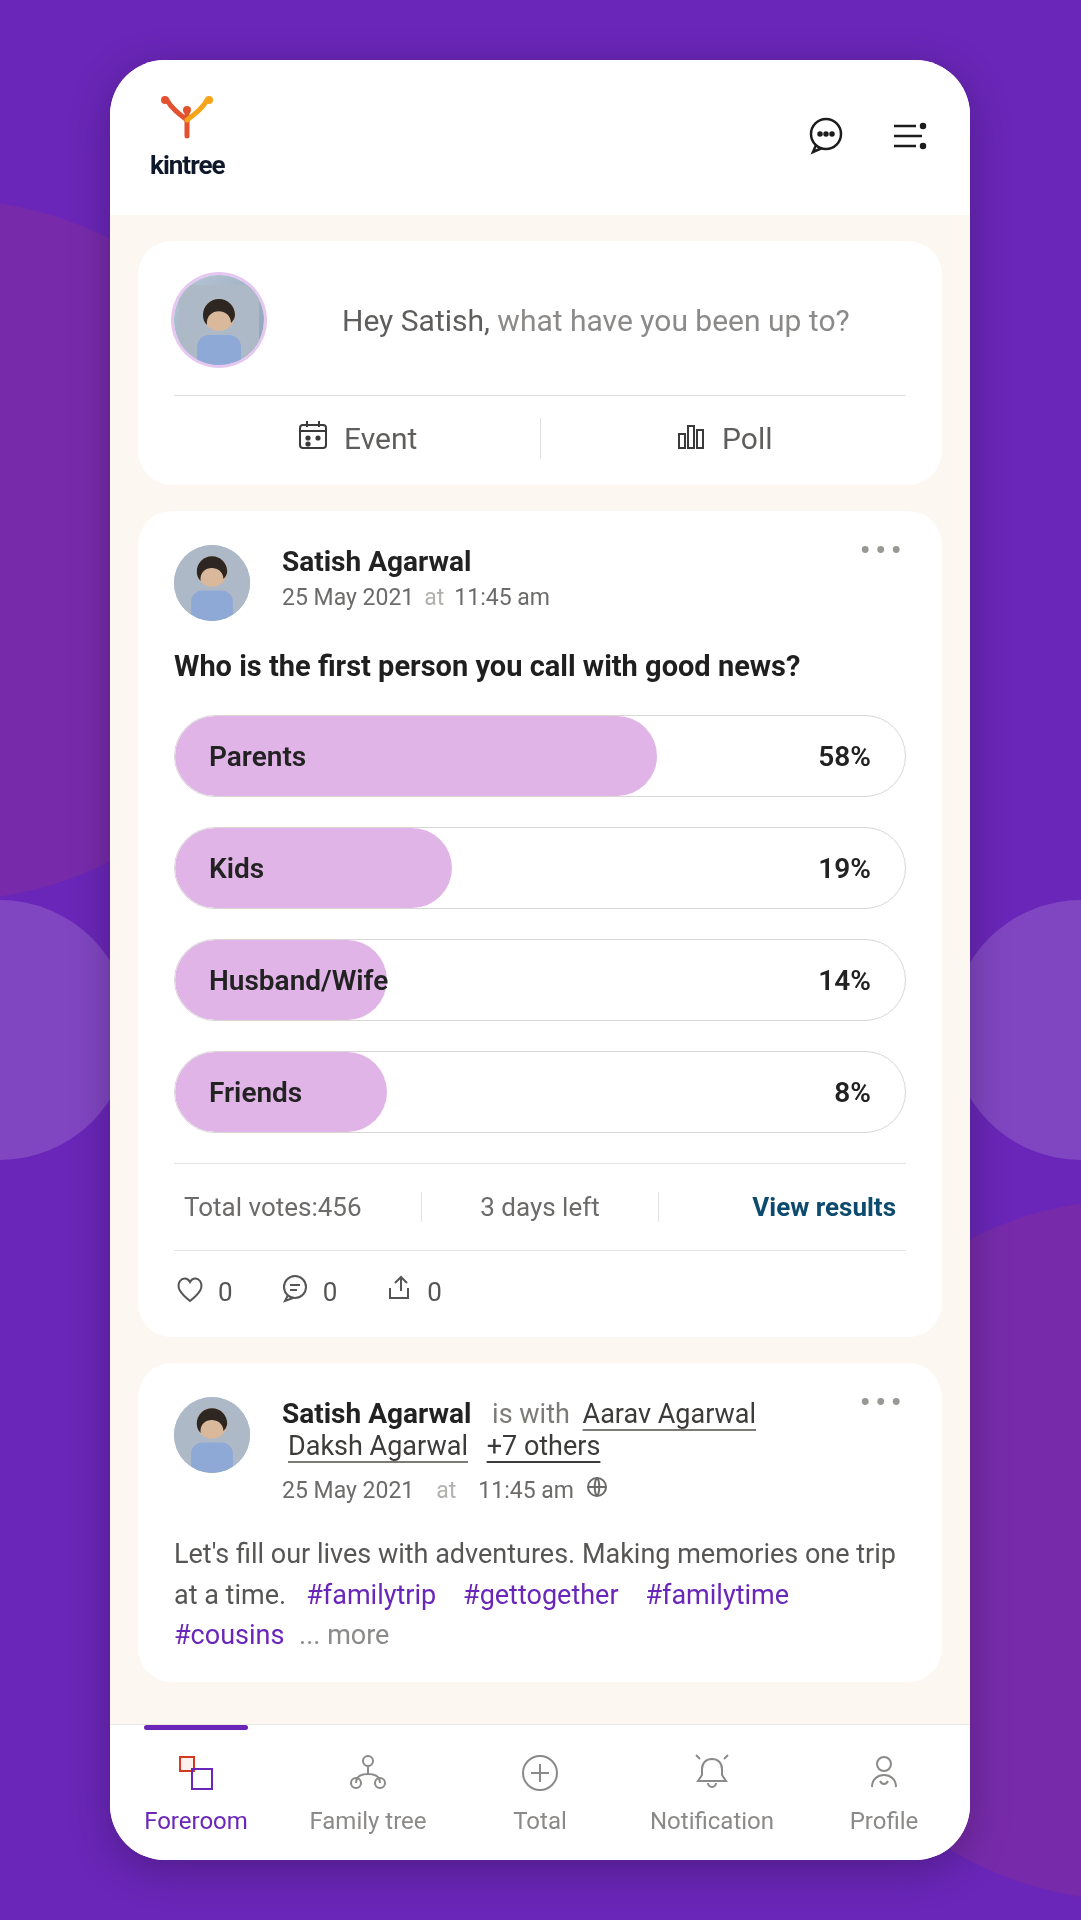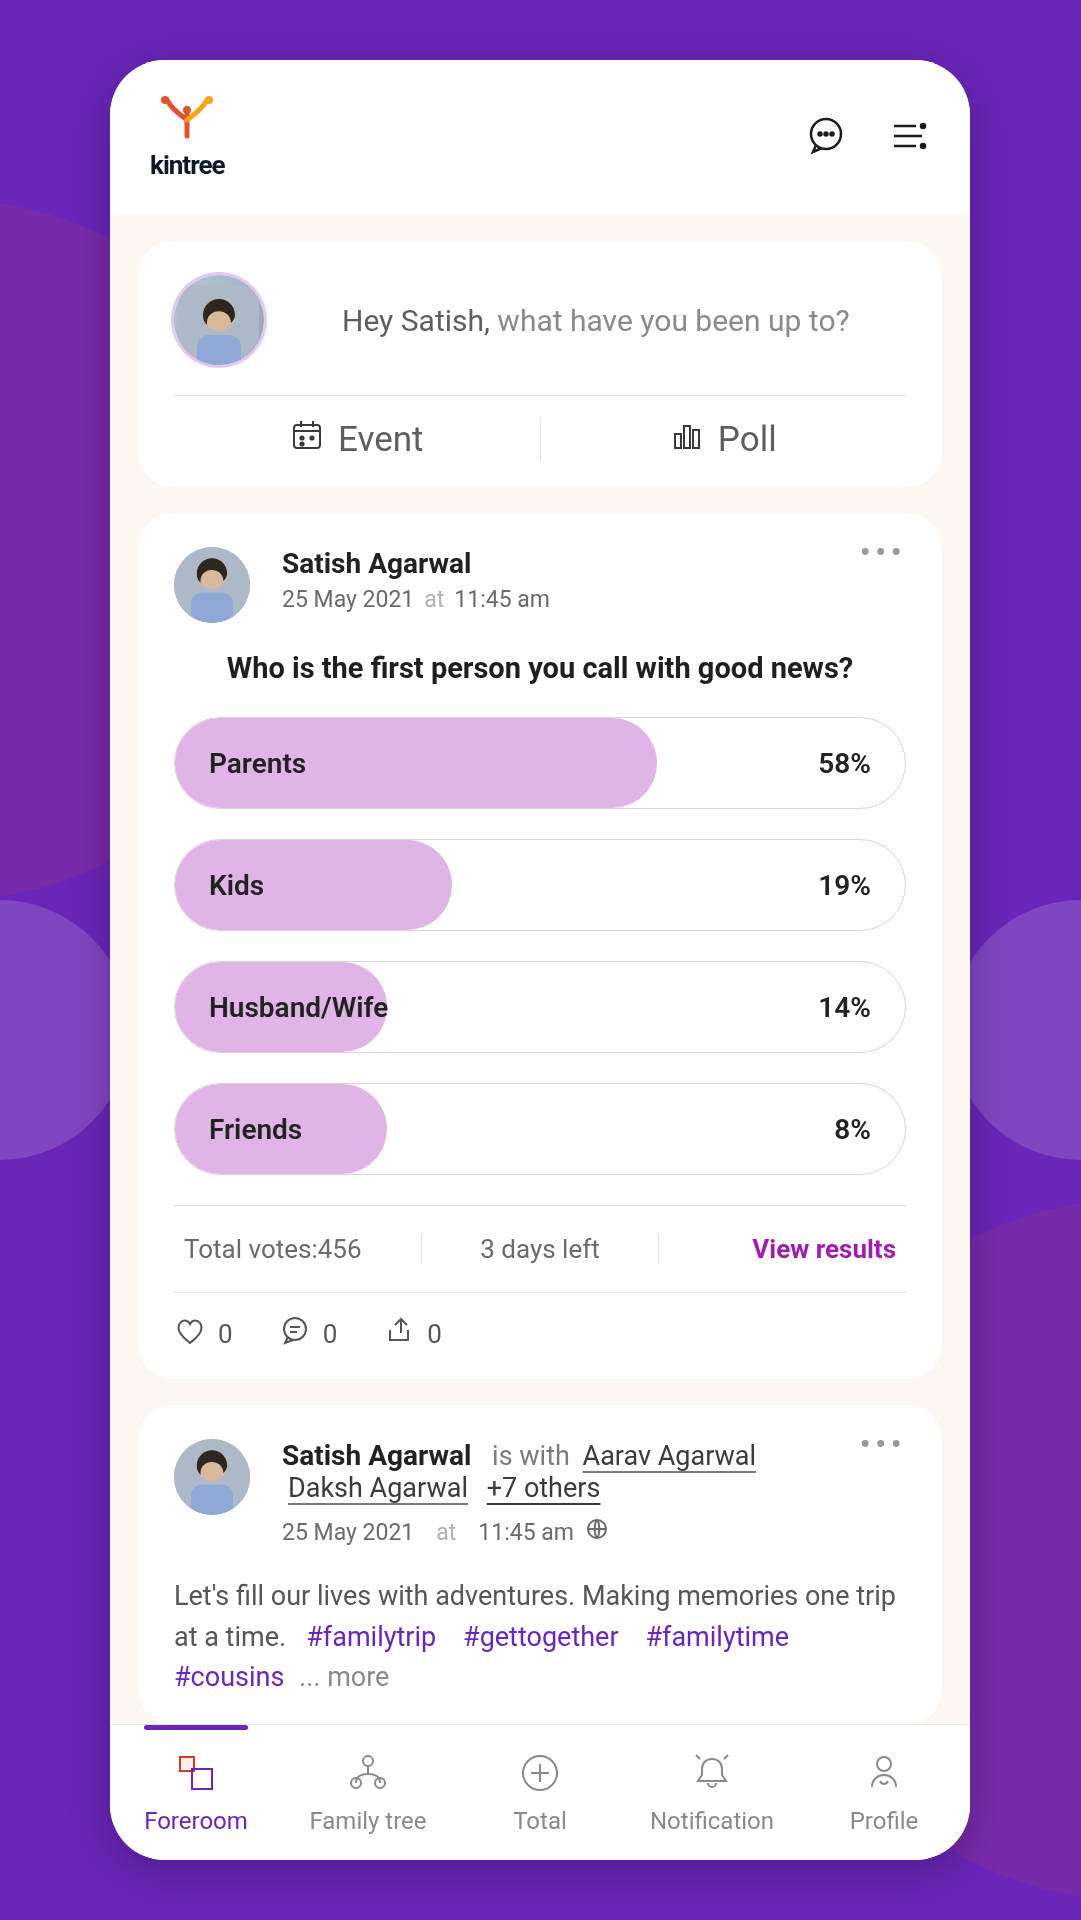--- a/index.html
+++ b/index.html
@@ -50,40 +50,40 @@
   }
 
   
   .composer-top{display:flex;align-items:center;gap:34px;padding-bottom:30px;border-bottom:1px solid #e3dfdc;}
   .avatar{width:90px;height:90px;border-radius:50%;background:linear-gradient(135deg,#b9c7d6,#8aa0b6);flex:none;display:flex;align-items:flex-end;justify-content:center;overflow:hidden;}
   .avatar.pink{box-shadow:0 0 0 3px #e6c7ef;}
   .avatar svg{width:80px;height:80px;}
   .composer-prompt{font-size:30px;color:#8b8a88;margin-left:44px;}
   .composer-prompt .hello{color:#5f5e5c;}
   .composer-actions{display:flex;padding-top:22px;}
-  .composer-actions .act{flex:1;display:flex;align-items:center;justify-content:center;gap:14px;color:#5f5e5c;font-size:35px;}
+  .composer-actions .act{flex:1;display:flex;align-items:center;justify-content:center;gap:14px;color:#5f5e5c;font-size:30px;}
   .composer-actions .act:first-child{border-right:1px solid #e3dfdc;}
   .composer-actions svg{width:34px;height:34px;stroke:#3a3a3a;fill:none;stroke-width:2;}
 
   
   .post-head{display:flex;align-items:flex-start;gap:32px;}
   .post-head .avatar{width:76px;height:76px;}
   .post-head-text{flex:1;}
   .author{font-weight:700;font-size:28px;color:#222;}
   .meta{font-size:23px;color:#6c6b69;margin-top:6px;}
   .meta .sep{color:#b3b1ae;margin:0 10px;}
   .more{color:#9a9895;font-size:34px;letter-spacing:4px;line-height:10px;}
 
-  .question{font-weight:700;color:#1f1f1f;font-size:29px;margin:28px 0 32px 0;text-align:center;}
+  .question{font-weight:700;color:#1f1f1f;font-size:29px;margin:28px 0 32px 0;}
 
   .poll-opt{
     position:relative;
     border:1px solid #d9d6d3;
     border-radius:60px;
-    height:92px;
+    height:82px;
     margin-bottom:30px;
     overflow:hidden;
     display:flex;align-items:center;justify-content:space-between;
     padding:0 34px;
     font-size:28px;font-weight:600;color:#222;
   }
   .poll-fill{
     position:absolute;left:0;top:0;bottom:0;
     background:#e1b4e8;
     border-radius:60px;
@@ -92,21 +92,21 @@
 
   .poll-foot{
     display:flex;align-items:center;justify-content:space-between;
     border-top:1px solid #e6e2df;border-bottom:1px solid #e6e2df;
     margin-top:18px;padding:28px 10px;
     font-size:26px;color:#6c6b69;
   }
   .poll-foot .cell{flex:1;text-align:center;}
   .poll-foot .cell:first-child{text-align:left;}
   .poll-foot .cell:nth-child(2){border-left:1px solid #e6e2df;border-right:1px solid #e6e2df;}
-  .poll-foot .vr{color:#a21caf;font-weight:700;text-align:right;}
+  .poll-foot .vr{color:#0c4a6e;font-weight:700;text-align:right;}
 
   .engage{display:flex;gap:46px;padding-top:22px;color:#565553;font-size:26px;align-items:center;}
   .engage .e{display:flex;align-items:center;gap:12px;}
   .engage svg{width:32px;height:32px;stroke:#565553;fill:none;stroke-width:2;}
 
   
   .withline{font-size:27px;color:#575654;}
   .withline .author{display:inline;}
   .withline .sub{display:inline;color:#7d7b78;margin-left:14px;}
   .withline .tag{color:#3c3b39;text-decoration:underline;text-underline-offset:6px;text-decoration-color:#7d7b78;margin:0 6px;}

